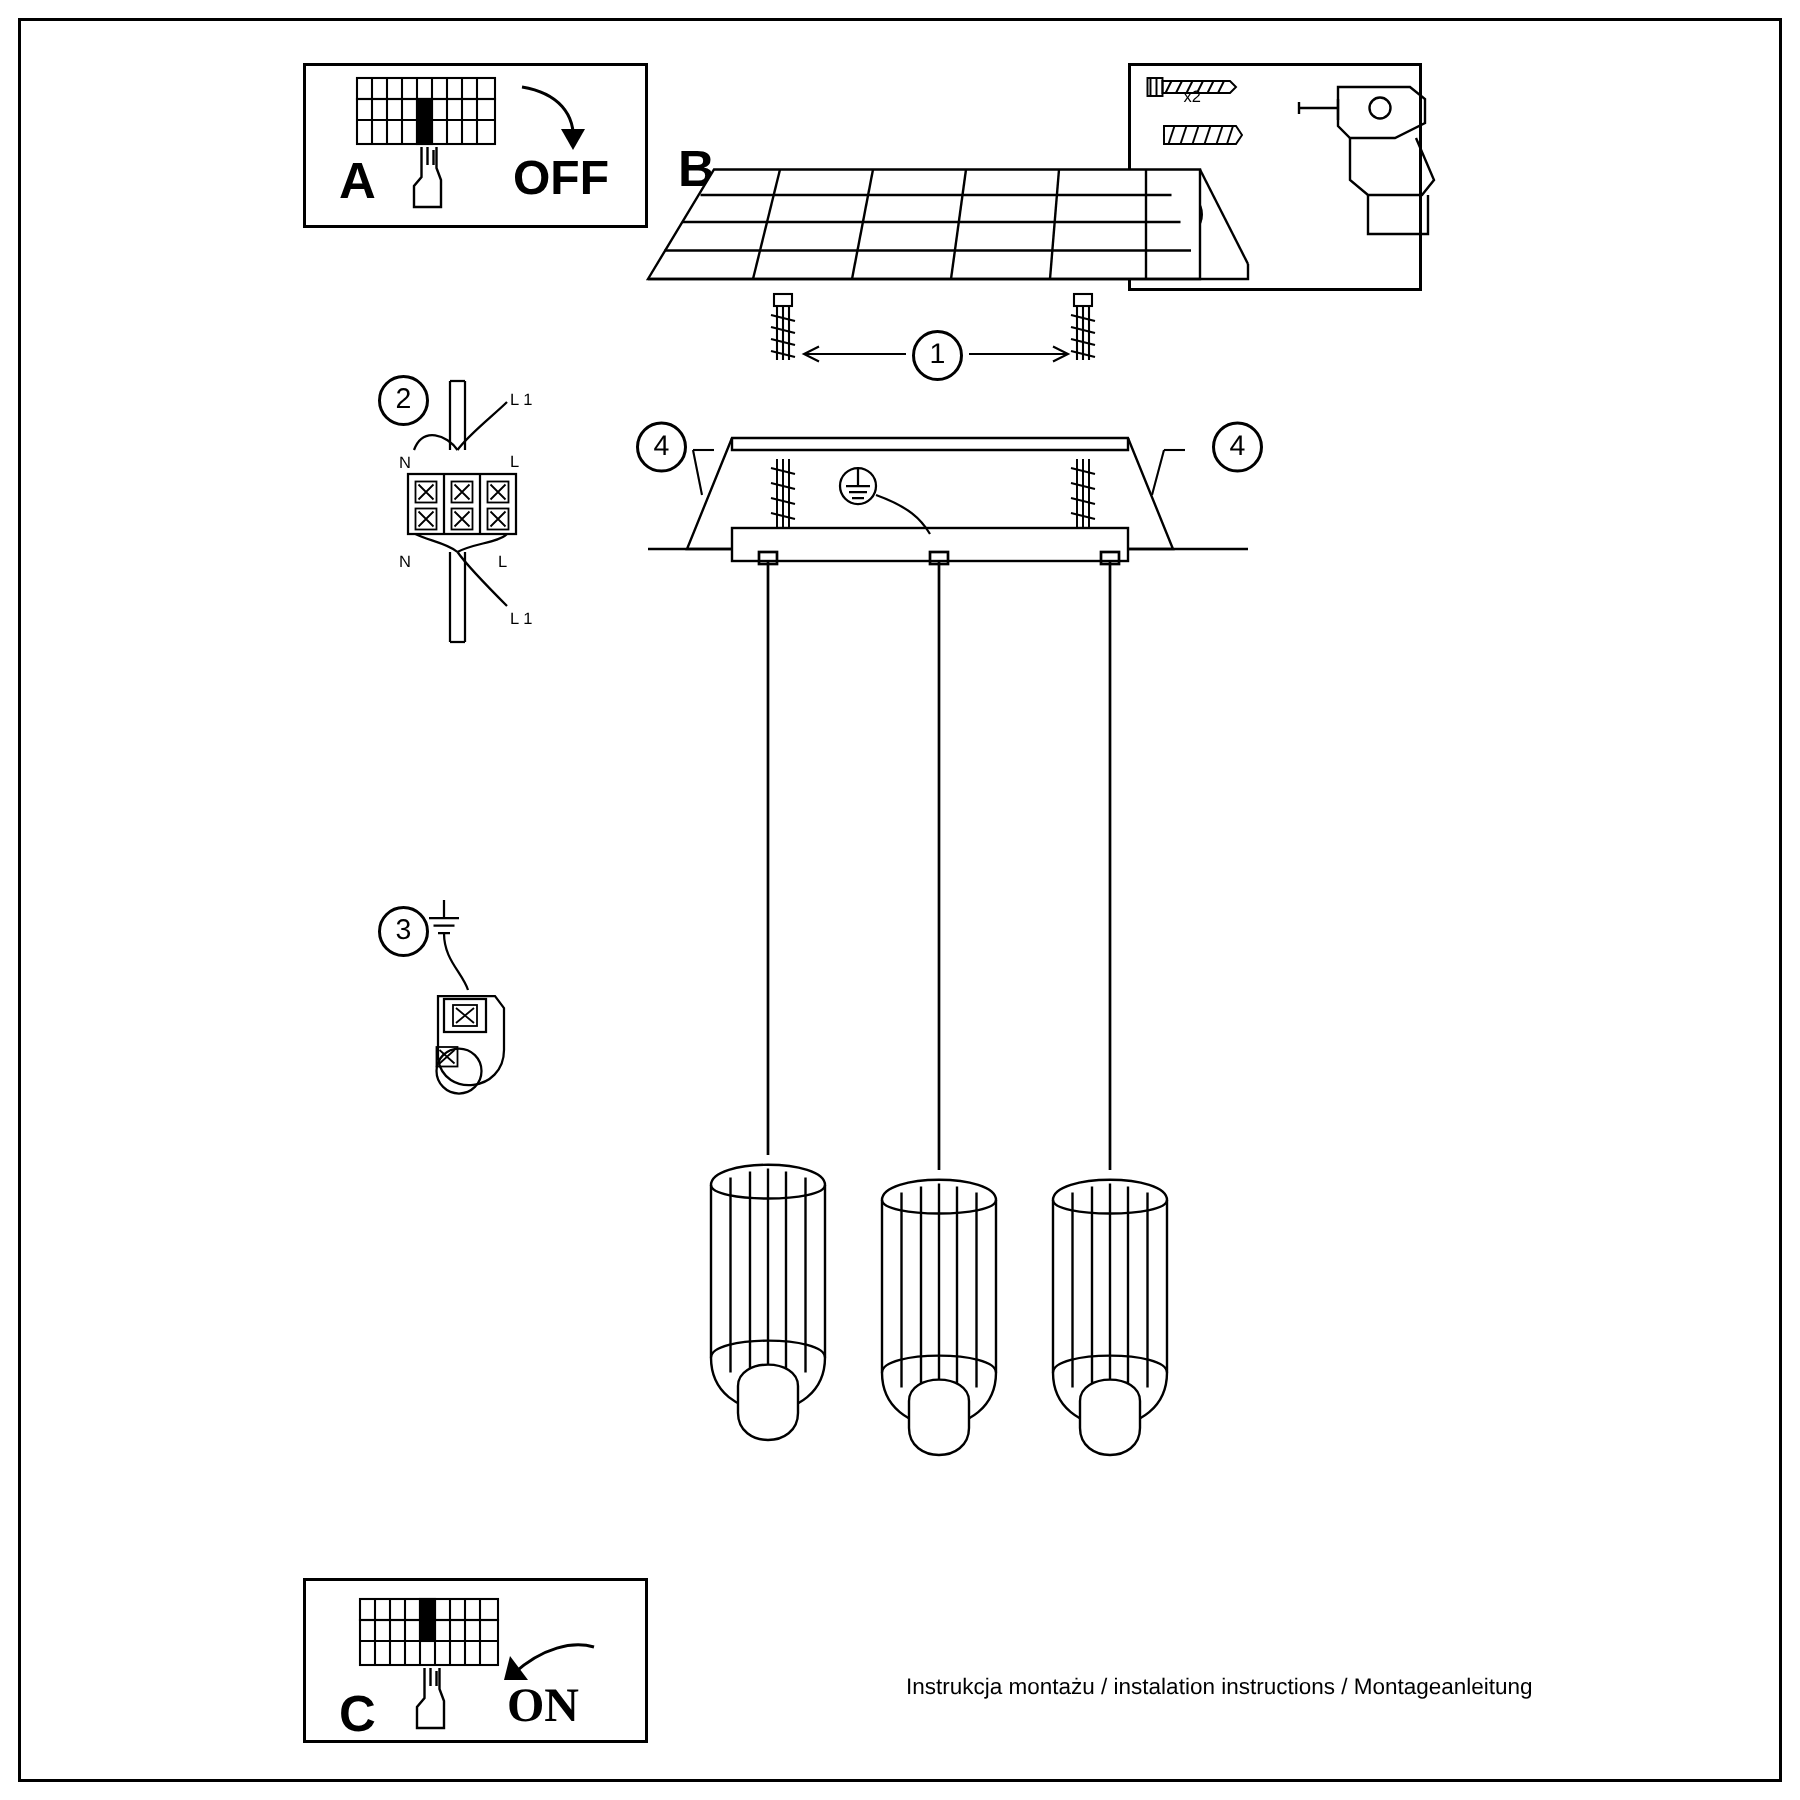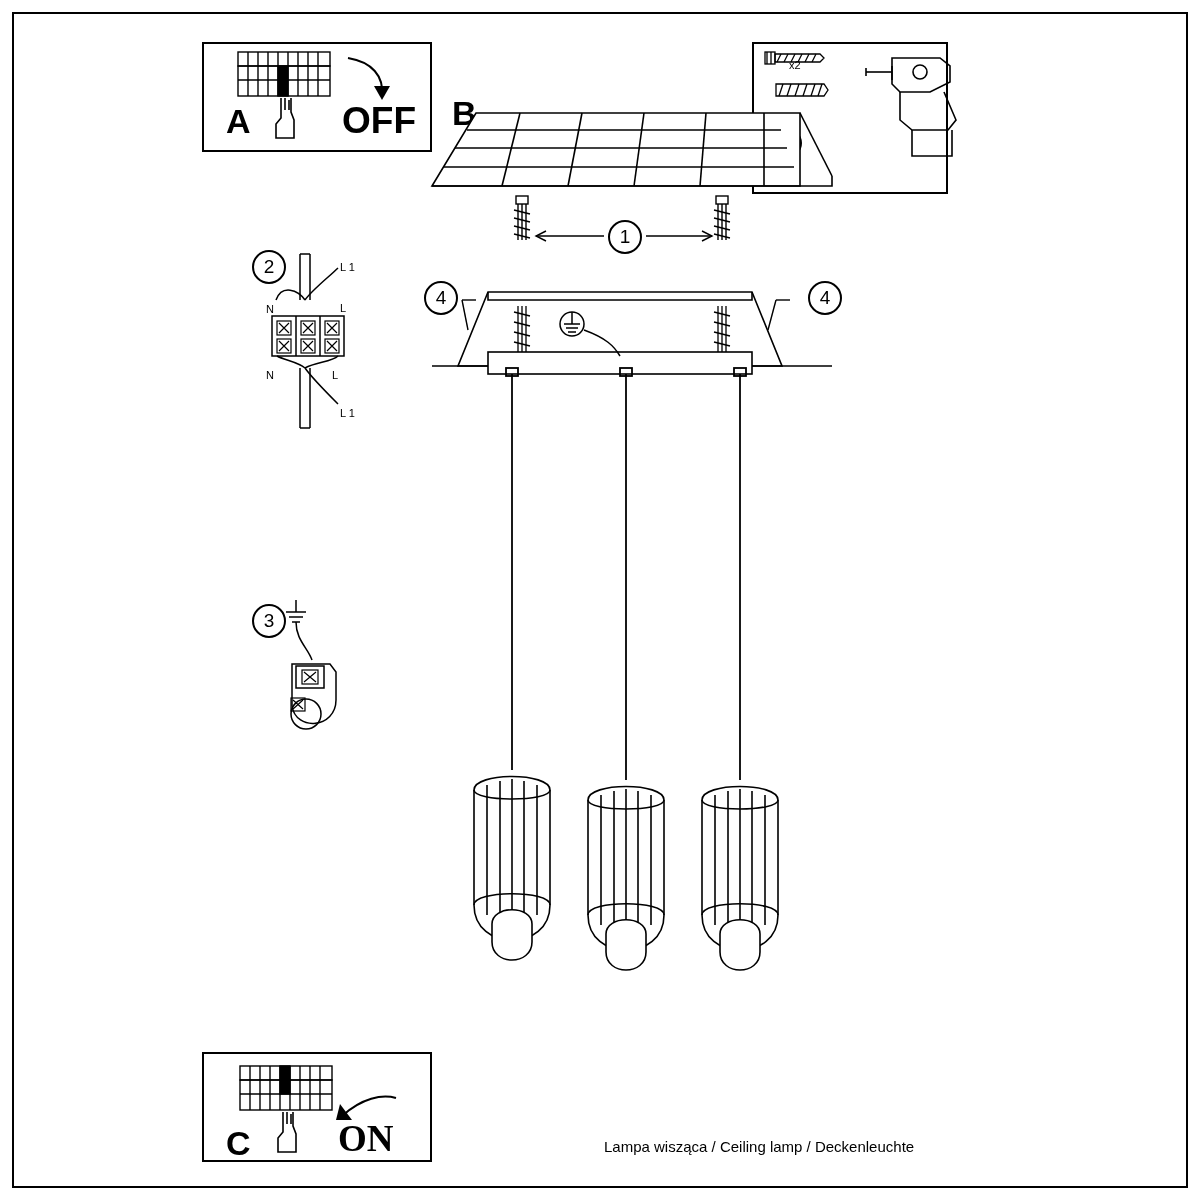--- a/index.html
+++ b/index.html
@@ -32,21 +32,21 @@
     background: #fff;
   }
   .label-letter {
     position: absolute;
     font-size: 34px;
     font-weight: bold;
     line-height: 1;
   }
   .label-text {
     position: absolute;
-    font-size: 37px;
+    font-size: 32px;
     font-weight: bold;
     line-height: 1;
   }
   .tiny-text {
     position: absolute;
     font-size: 11px;
     line-height: 1;
   }
   .footer {
     position: absolute;
@@ -351,15 +351,15 @@
       <path d="M283 1112 L283 1132 L278 1138 L278 1152 L296 1152 L296 1134 L293 1126 L293 1112"></path>
       <path d="M287 1124 L287 1112"></path>
       <path d="M291 1124 L291 1114"></path>
     </g>
     <g class="ln" stroke-width="2">
       <path d="M342 1116 C362 1098 382 1094 396 1098"></path>
       <path d="M340 1104 L336 1120 L352 1120 Z" fill="#000" stroke="none"></path>
     </g>
   </svg>
 
-  <div class="footer" style="left:604px; top:1136px;">Lampa wisząca / Ceiling lamp / Deckenleuchte</div>
+  <div class="footer" style="left:604px; top:1114px;">Instrukcja montażu / instalation instructions / Montageanleitung</div>
 
 </div>
 
 </body></html>

